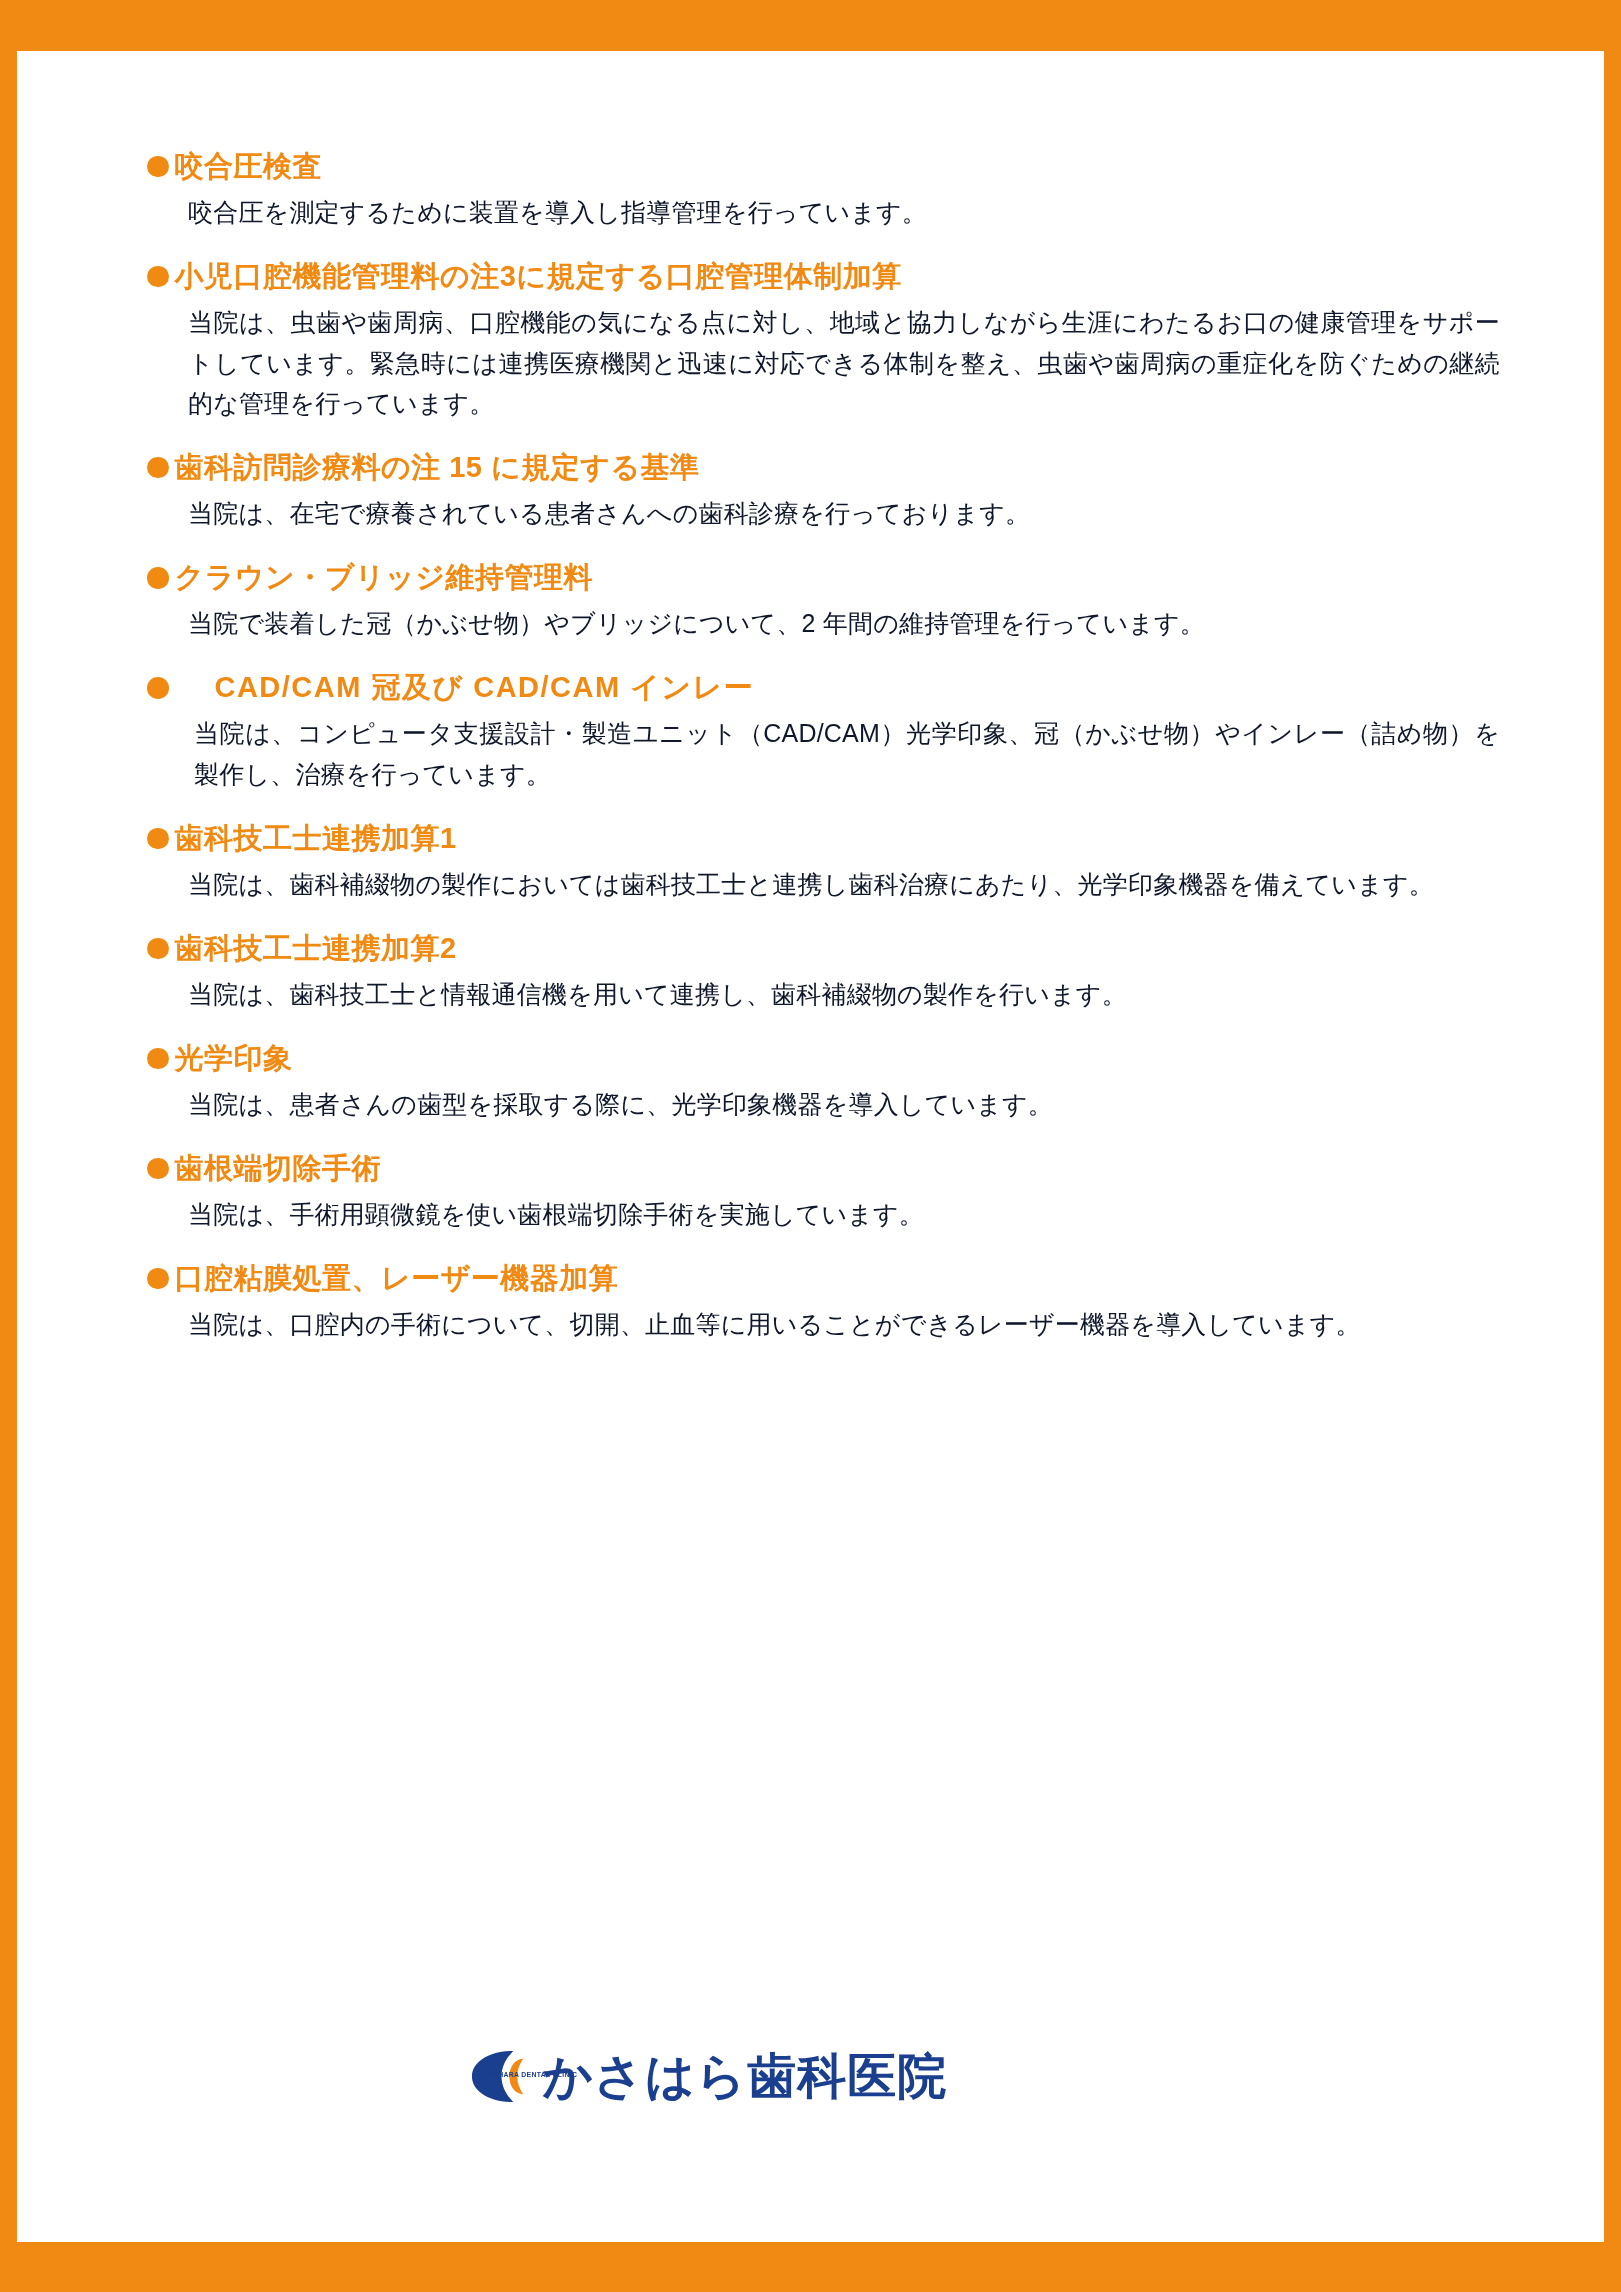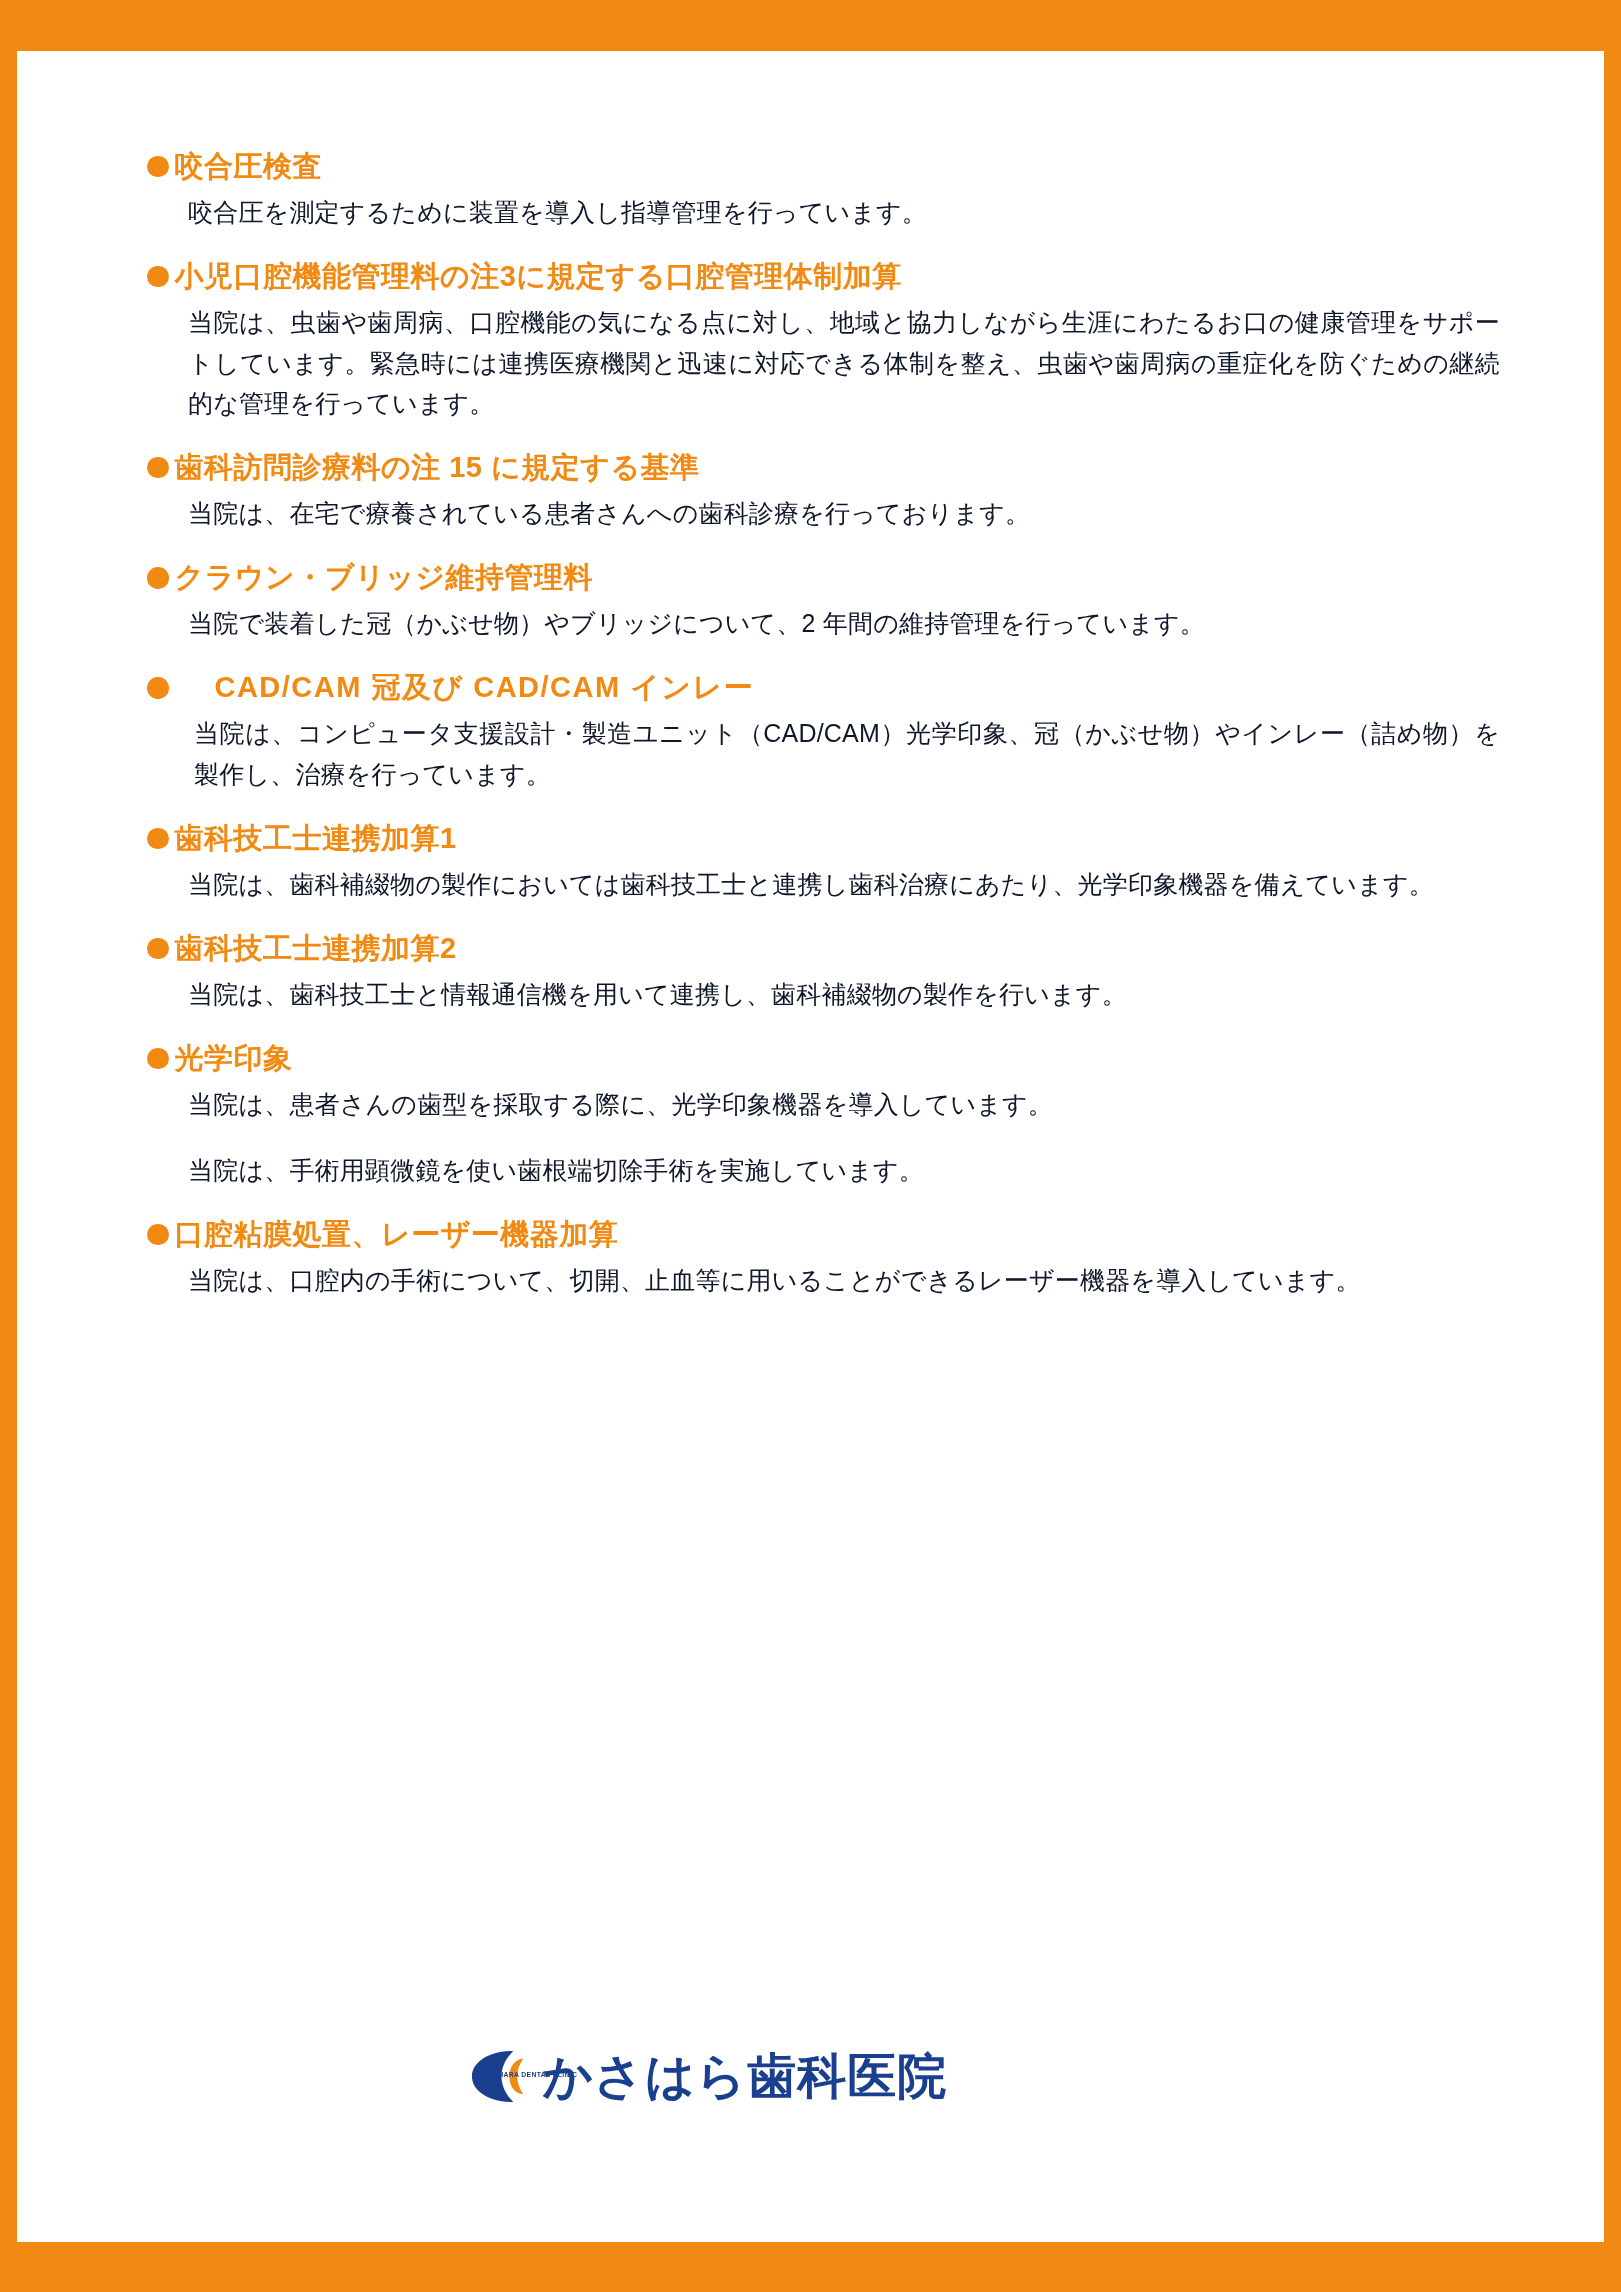--- a/index.html
+++ b/index.html
@@ -208,20 +208,24 @@
     <div class="section">
       <div class="sec-head">
         <span class="bullet"></span>
         <span class="htext">光学印象</span>
       </div>
       <div class="sec-body">当院は、患者さんの歯型を採取する際に、光学印象機器を導入しています。</div>
     </div>
 
 
     <div class="section">
+      <div class="sec-head">
+        <span class="bullet"></span>
+        <span class="htext">歯根端切除手術</span>
+      </div>
       <div class="sec-body">当院は、手術用顕微鏡を使い歯根端切除手術を実施しています。</div>
     </div>
 
     <div class="section">
       <div class="sec-head">
         <span class="bullet"></span>
         <span class="htext">口腔粘膜処置、レーザー機器加算</span>
       </div>
       <div class="sec-body">当院は、口腔内の手術について、切開、止血等に用いることができるレーザー機器を導入しています。</div>
     </div>

